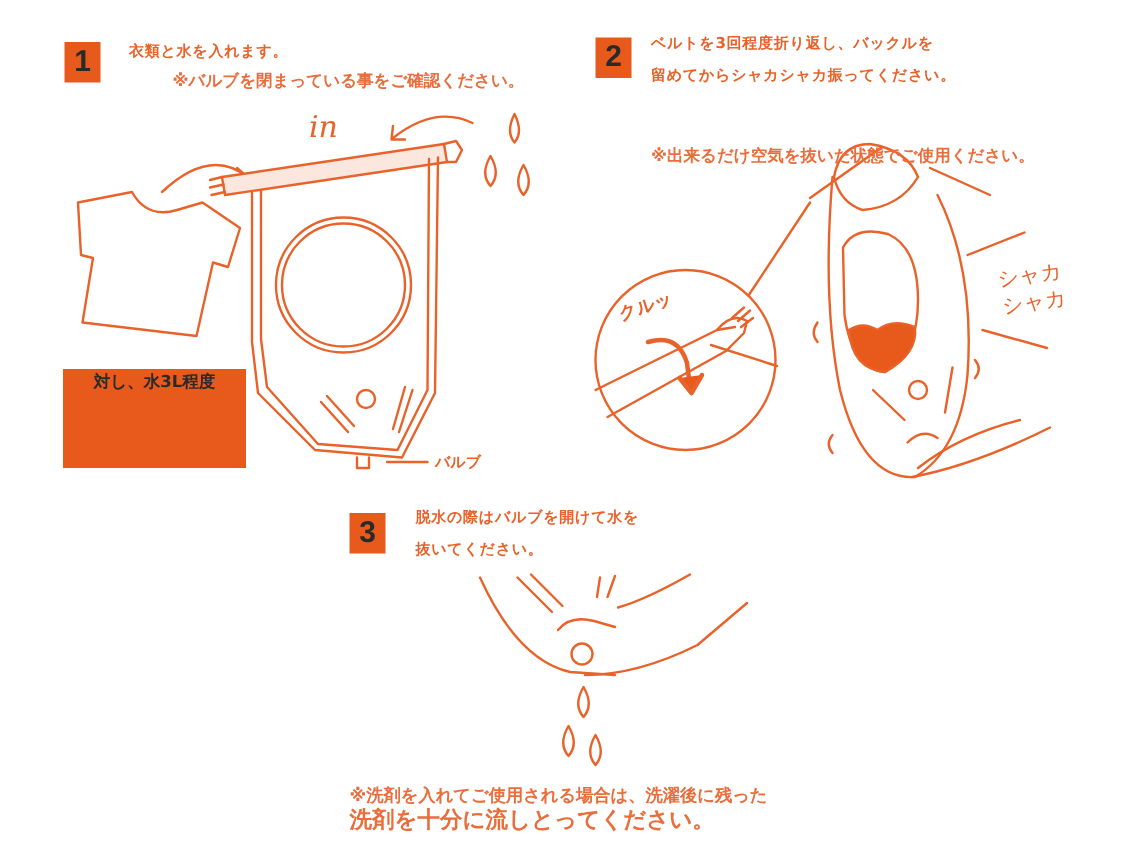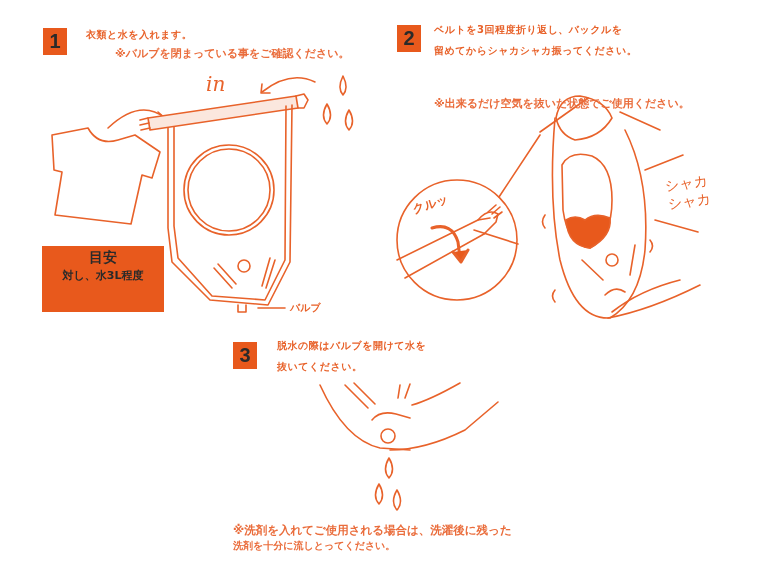--- a/index.html
+++ b/index.html
@@ -100,29 +100,28 @@
     <path d="M397,490 Q390,502 397,510 Q404,502 397,490 Z"></path>
   </g>
 </svg>
 
 <div class="num" style="left:43px;top:28px;">1</div>
 <div class="title" style="left:86px;top:25px;">衣類と水を入れます。</div>
 <div class="note" style="left:86px;top:47px;margin-left:29px;">※バルブを閉まっている事をご確認ください。</div>
 <div class="hand" style="left:206px;top:72px;">in</div>
 <div class="lbl" style="left:290px;top:301px;">バルブ</div>
 <div class="guide">
-  <span class="g-title">目安</span>
   <span class="g-line">対し、水3L程度</span>
 </div>
 
 <div class="num" style="left:397px;top:25px;">2</div>
 <div class="title" style="left:434px;top:20px;">ベルトを3回程度折り返し、バックルを</div>
 <div class="title" style="left:434px;top:41px;">留めてからシャカシャカ振ってください。</div>
 <div class="note" style="left:434px;top:65px;margin-top:32px;">※出来るだけ空気を抜いた状態でご使用ください。</div>
 <div class="lbl" style="left:412px;top:196px;font-size:12px;transform:rotate(-18deg);">クルッ</div>
 <div class="lbl" style="left:665px;top:175px;font-size:14px;font-weight:normal;transform:rotate(-8deg);">シャカ</div>
 <div class="lbl" style="left:668px;top:193px;font-size:14px;font-weight:normal;transform:rotate(-8deg);">シャカ</div>
 
 <div class="num" style="left:233px;top:342px;">3</div>
 <div class="title" style="left:277px;top:336px;">脱水の際はバルブを開けて水を</div>
 <div class="title" style="left:277px;top:357px;">抜いてください。</div>
 <div class="note" style="left:233px;top:523px;font-size:11.5px;">※洗剤を入れてご使用される場合は、洗濯後に残った</div>
-<div class="note" style="left:233px;top:539px;font-size:10px;">洗剤を十分に流しとってください。</div>
+<div class="note" style="left:233px;top:539px;font-size:15px;">洗剤を十分に流しとってください。</div>
 
 </body></html>

